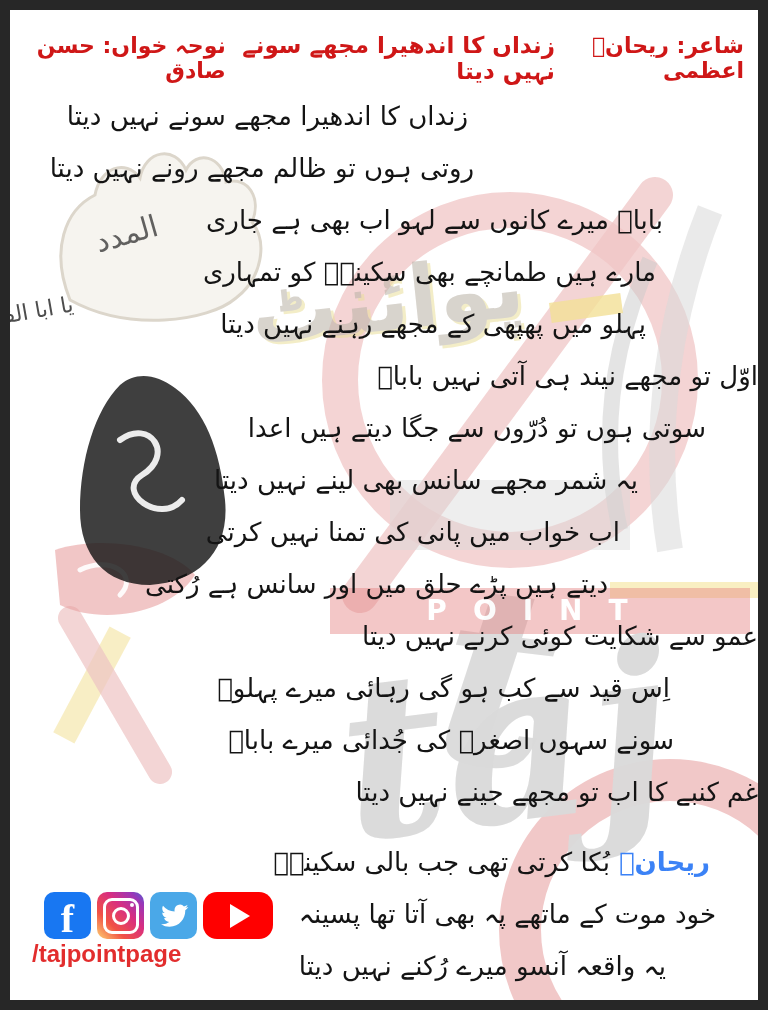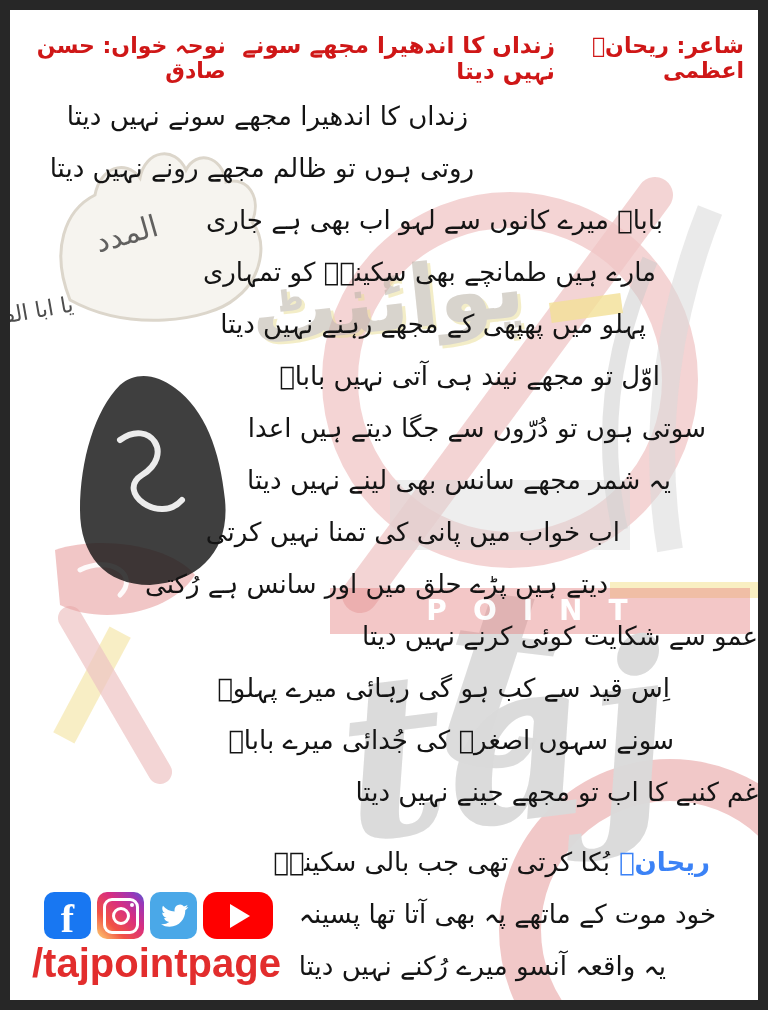--- a/index.html
+++ b/index.html
@@ -41,21 +41,21 @@
   .icon.ig{background:linear-gradient(45deg,#fed373 0%,#f15245 30%,#d92e7f 60%,#9b36b7 85%,#515ecf 100%);}
   .ig-cam{width:30px;height:30px;border:3px solid #fff;border-radius:9px;position:relative;}
   .ig-lens{position:absolute;left:50%;top:50%;width:12px;height:12px;margin:-9px 0 0 -9px;
       border:3px solid #fff;border-radius:50%;}
   .ig-dot{position:absolute;right:2px;top:2px;width:4px;height:4px;background:#fff;border-radius:50%;}
   .icon.tw{background:#4aa8e8;}
   .icon.yt{width:70px;background:#ff0000;border-radius:14px;}
   .yt-tri{width:0;height:0;border-left:20px solid #fff;border-top:12px solid transparent;
       border-bottom:12px solid transparent;margin-left:4px;}
   .handle{margin-top:2px;font-family:"Liberation Sans",sans-serif;font-weight:bold;
-      font-size:40px;color:#e22d2d;letter-spacing:0;line-height:1.1;}
+      font-size:24px;color:#e22d2d;letter-spacing:0;line-height:1.1;}
 </style>
 </head>
 <body>
 
 <div class="frame">
 
   <div class="watermark">
     <svg width="748" height="990" viewBox="0 0 748 990">
 
       <circle cx="500" cy="370" r="170" fill="none" stroke="#f0c6c6" stroke-width="36" opacity="0.75"></circle>
@@ -96,23 +96,23 @@
       <span class="title">زنداں کا اندھیرا مجھے سونے نہیں دیتا</span>
       <span class="reciter">نوحہ خواں: حسن صادق</span>
     </div>
 
     <div class="poem">
       <div class="line" style="padding-right:290px">زنداں کا اندھیرا مجھے سونے نہیں دیتا</div>
       <div class="line" style="padding-right:284px">روتی ہوں تو ظالم مجھے رونے نہیں دیتا</div>
       <div class="line" style="padding-right:95px">باباؑ میرے کانوں سے لہو اب بھی ہے جاری</div>
       <div class="line" style="padding-right:102px">مارے ہیں طمانچے بھی سکینہؑ کو تمہاری</div>
       <div class="line" style="padding-right:112px">پہلو میں پھپھی کے مجھے رہنے نہیں دیتا</div>
-      <div class="line" style="padding-right:98px">اوّل تو مجھے نیند ہی آتی نہیں باباؑ</div>
+      <div class="line" style="">اوّل تو مجھے نیند ہی آتی نہیں باباؑ</div>
       <div class="line" style="padding-right:52px">سوتی ہوں تو دُرّوں سے جگا دیتے ہیں اعدا</div>
-      <div class="line" style="padding-right:87px">یہ شمر مجھے سانس بھی لینے نہیں دیتا</div>
+      <div class="line" style="padding-right:120px">یہ شمر مجھے سانس بھی لینے نہیں دیتا</div>
       <div class="line" style="padding-right:138px">اب خواب میں پانی کی تمنا نہیں کرتی</div>
       <div class="line" style="padding-right:150px">دیتے ہیں پڑے حلق میں اور سانس ہے رُکتی</div>
       <div class="line" style="">عمو سے شکایت کوئی کرنے نہیں دیتا</div>
       <div class="line" style="padding-right:88px">اِس قید سے کب ہو گی رہائی میرے پہلوؑ</div>
       <div class="line" style="padding-right:84px">سونے سہوں اصغرؑ کی جُدائی میرے باباؑ</div>
       <div class="line" style="">غم کنبے کا اب تو مجھے جینے نہیں دیتا</div>
       <div class="line" style="padding-right:48px;margin-top:18px">
         <span class="red-word">ریحانؔ </span>
         <span>بُکا کرتی تھی جب بالی سکینہؑ</span>
       </div>

